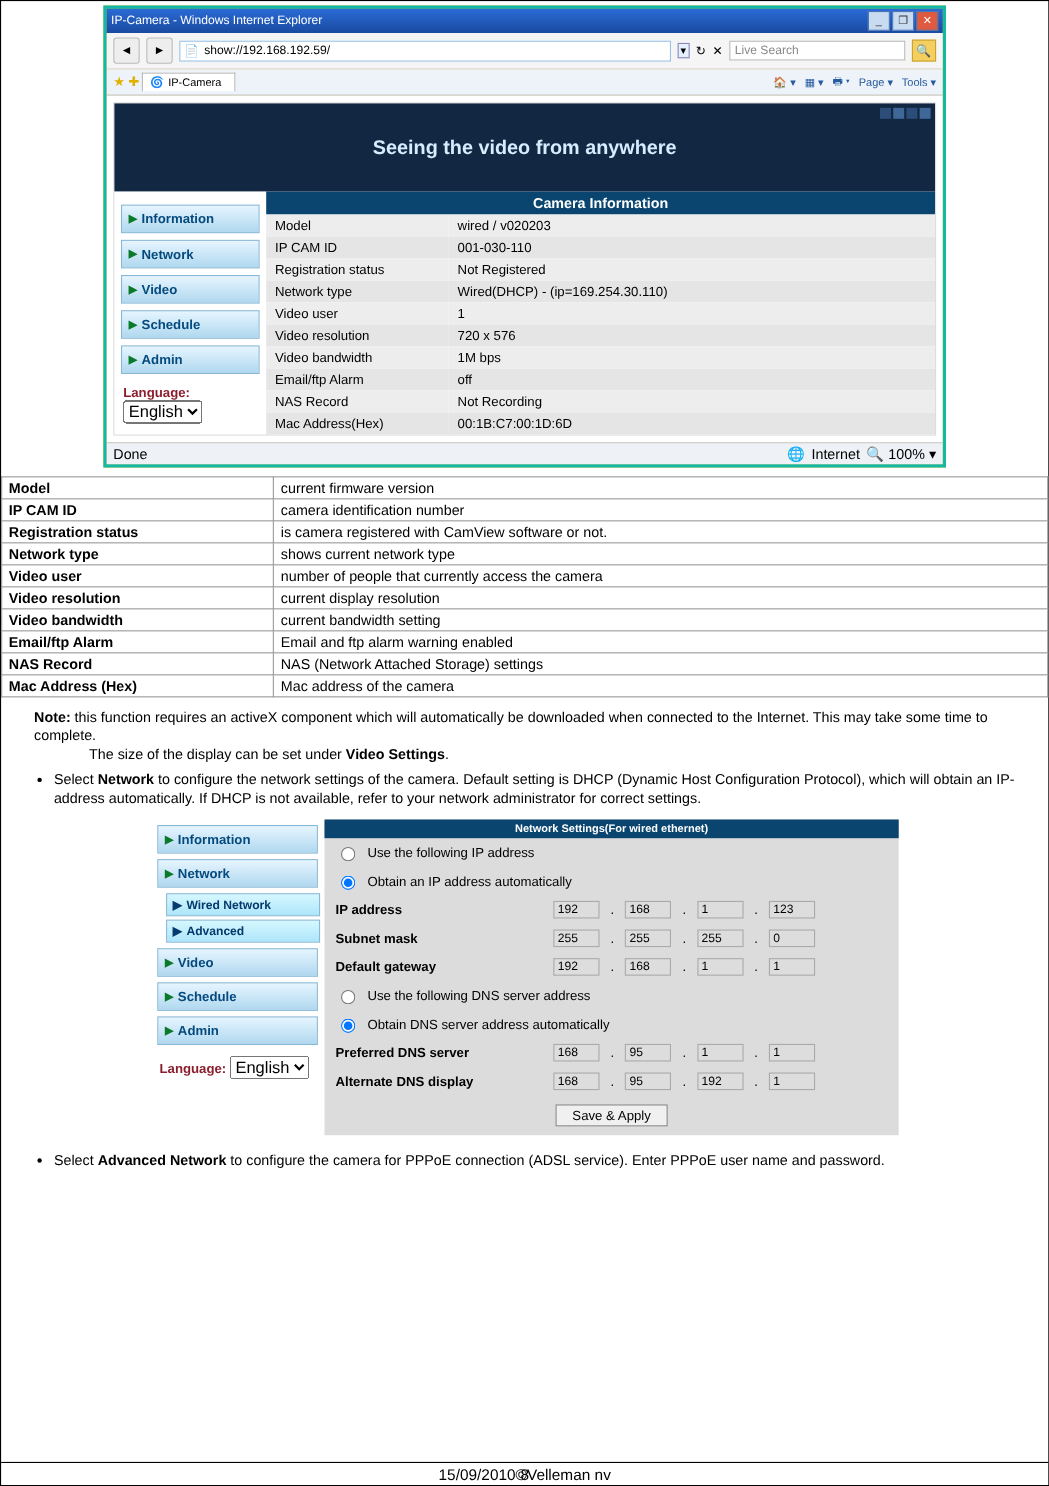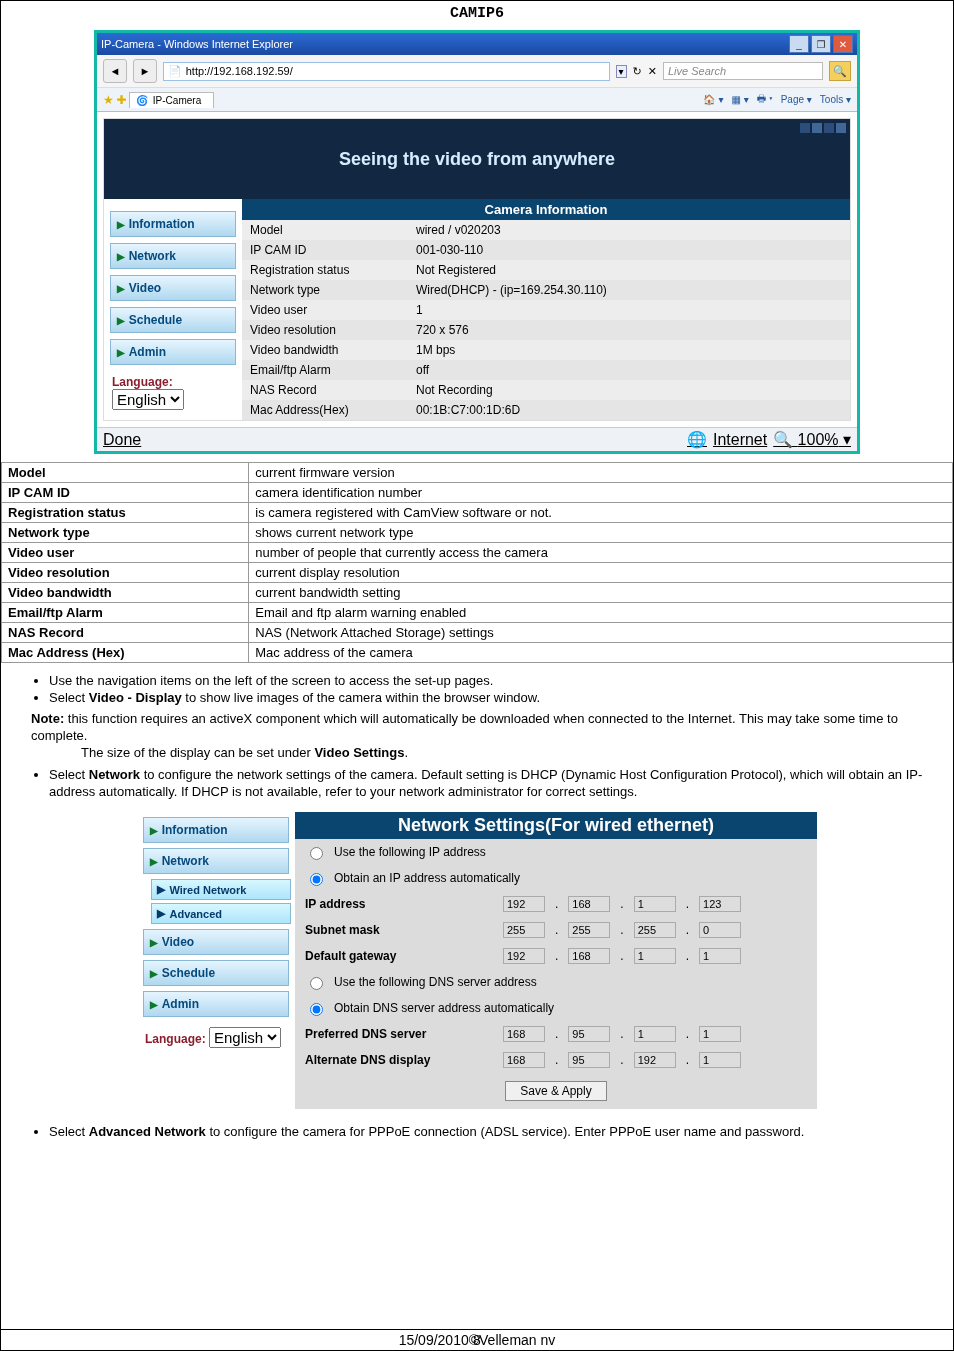--- a/index.html
+++ b/index.html
@@ -84,21 +84,20 @@
       gap: 4px;
     }
     .ie-addr .search {
       width: 150px;
       background: #fff;
       border: 1px solid #bbb;
       padding: 2px 4px;
       display: flex;
       align-items: flex-start;
       gap: 4px;
-      font-style: italic;
     }
     .ie-addr .gobtn {
       background: #f5cf5d;
       border: 1px solid #c8a23a;
       width: 20px;
       height: 18px;
       display: flex;
       align-items: center;
       justify-content: center;
     }
@@ -200,26 +199,25 @@
     .cam-table td {
       background: #e5e5e5;
       padding: 3px 8px;
       font-size: 12px;
     }
     .cam-table tr:nth-child(odd) td { background: #ededed; }
     .cam-table td.label { width: 150px; }
     .ie-status {
       background: #eef1f5;
       border-top: 1px solid #ccc;
-      font-size: 16px;
+      font-size: 13px;
       padding: 2px 6px;
       display: flex;
       justify-content: space-between;
       align-items: center;
-      text-decoration: underline;
     }
     .ie-status .zone {
       display: flex;
       gap: 6px;
       align-items: center;
     }
     
     .info-table {
       width: 100%;
       border-collapse: collapse;
@@ -278,21 +276,21 @@
     .net-main {
       flex: 1;
       background: #dcdcdc;
     }
     .net-head {
       background: #0a4570;
       color: #fff;
       font-weight: bold;
       text-align: center;
       padding: 3px 0;
-      font-size: 18px;
+      font-size: 10px;
     }
     .net-row {
       padding: 5px 10px;
       font-size: 12px;
       display: flex;
       align-items: center;
       gap: 8px;
     }
     .net-row .lbl { width: 190px; font-weight: bold; }
     .net-row input[type=text] {
@@ -329,37 +327,36 @@
       left: 0; right: 0;
       text-align: center;
     }
     .star { color: #e0b100; font-size: 12px; }
     .dd { border:1px solid #88b; padding:0 2px; background:#e6f0ff; font-size:10px; }
   </style>
 </head>
 <body>
 
 <div class="page">
-  <div class="page-title">CAMIP6</div>
 
   <div class="ie-window">
     <div class="ie-titlebar">
       <span>IP-Camera - Windows Internet Explorer</span>
       <span class="btns">
         <span class="wbtn">_</span>
         <span class="wbtn">❐</span>
         <span class="wbtn close">✕</span>
       </span>
     </div>
     <div class="ie-addr">
       <span class="navbtn">◄</span>
       <span class="navbtn">►</span>
       <span class="url">
         <span>📄</span>
-        <span>http://192.168.192.59/</span>
+        <span>show://192.168.192.59/</span>
       </span>
       <span class="dd">▾</span>
       <span>↻</span>
       <span>✕</span>
       <span class="search">
         <span style="color:#888">Live Search</span>
       </span>
       <span class="gobtn">🔍</span>
     </div>
     <div class="ie-tabrow">
@@ -518,26 +515,20 @@
           <td>NAS (Network Attached Storage) settings</td>
         </tr>
         <tr>
           <td class="key">Mac Address (Hex)</td>
           <td>Mac address of the camera</td>
         </tr>
       </tbody>
   </table>
 
   <div class="body-text">
-    <ul>
-      <li>Use the navigation items on the left of the screen to access the set-up pages.</li>
-      <li>
-        <span>Select </span><b>Video - Display</b><span> to show live images of the camera within the browser window.</span>
-      </li>
-    </ul>
     <div class="note-block">
       <b>Note:</b><span> this function requires an activeX component which will automatically be downloaded when connected to the Internet. This may take some time to complete.</span>
       <span class="indent"><span>The size of the display can be set under </span><b>Video Settings</b><span>.</span></span>
     </div>
     <ul>
       <li>
         <span>Select </span><b>Network</b><span> to configure the network settings of the camera. Default setting is DHCP (Dynamic Host Configuration Protocol), which will obtain an IP-address automatically. If DHCP is not available, refer to your network administrator for correct settings.</span>
       </li>
     </ul>
   </div>

